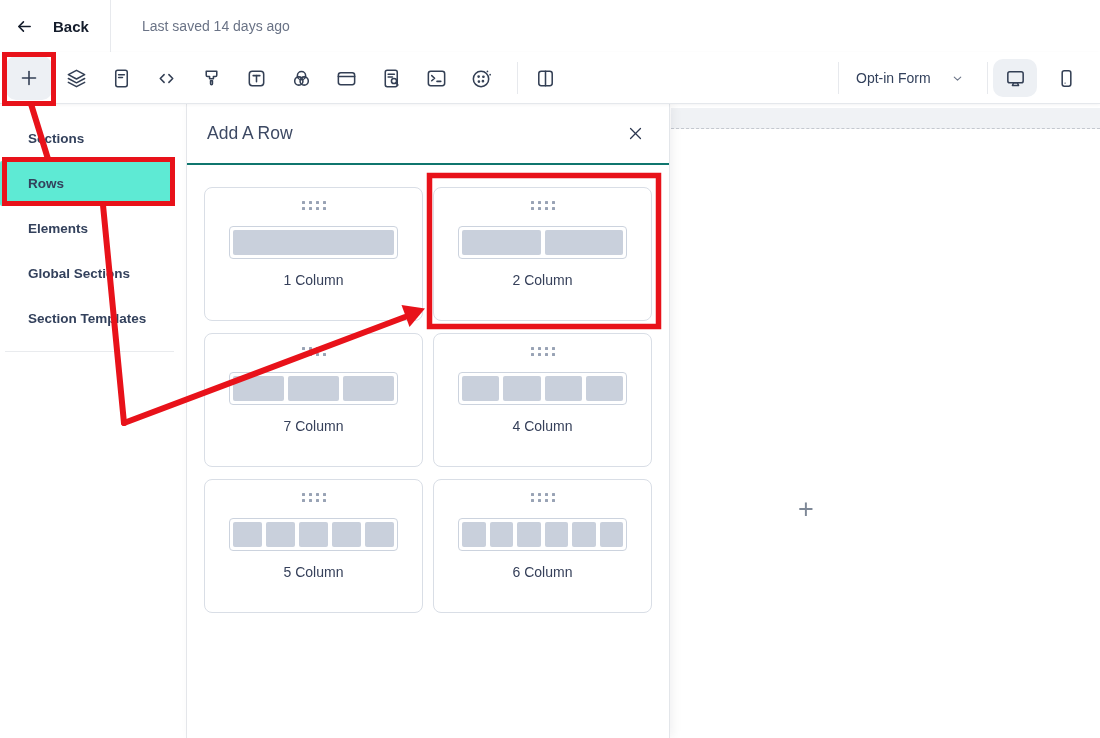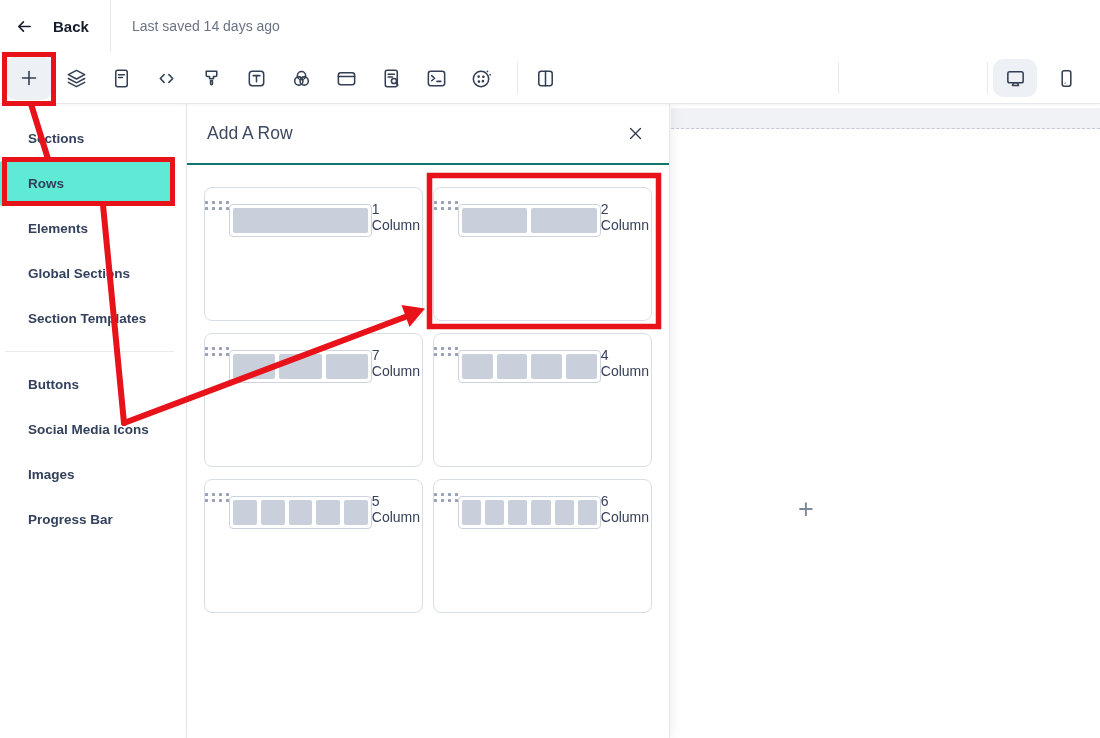--- a/index.html
+++ b/index.html
@@ -5,21 +5,21 @@
   * { margin:0; padding:0; box-sizing:border-box; }
   html,body { background:#fff; }
   body { font-family:"Liberation Sans", sans-serif; color:#33415c; }
   .app { position:relative; width:1100px; height:738px; overflow:hidden; background:#fff; }
 
   
   .topbar { position:absolute; left:0; top:0; width:1100px; height:52px; background:#fff; z-index:5; }
   .back-btn { position:absolute; left:16px; top:0; height:52px; display:flex; align-items:center; gap:20px;
               font-size:15px; font-weight:700; color:#141c2b; cursor:pointer; }
   .topbar-divider { position:absolute; left:110px; top:0; width:1px; height:52px; background:#e7e9ed; }
-  .last-saved { position:absolute; left:132px; top:0; height:52px; display:flex; align-items:center;
+  .last-saved { position:absolute; left:142px; top:0; height:52px; display:flex; align-items:center;
                 font-size:14px; color:#6a7386; }
 
   
   .toolbar { position:absolute; left:0; top:52px; width:1100px; height:52px; background:#fff;
              border-bottom:1px solid #e5e8ec; box-shadow:0 1px 3px rgba(16,24,40,.05); z-index:5; }
   .toolbar-main { position:absolute; left:6px; top:0; height:52px; display:flex; align-items:center; }
   .tool-btn { width:36px; height:36px; display:flex; align-items:center; justify-content:center;
               border:none; background:transparent; border-radius:8px; cursor:pointer; margin-right:9px; }
   .tool-btn.add-btn { width:46px; height:44px; background:#edf0f4; border-radius:10px; margin-right:6px; }
   .tool-btn svg { display:block; }
@@ -45,21 +45,21 @@
   
   .panel { position:absolute; left:187px; top:104px; width:483px; height:634px; background:#fff;
            border-right:1px solid #e3e6ea; box-shadow:3px 0 10px rgba(15,23,42,.06); z-index:4; }
   .panel-header { height:61px; border-bottom:2px solid #0f766e; display:flex; align-items:center;
                   justify-content:space-between; padding:0 20px; }
   .panel-title { font-size:17.5px; font-weight:500; color:#3d4963; }
   .close-btn { width:28px; height:28px; border:none; background:transparent; cursor:pointer;
                display:flex; align-items:center; justify-content:center; }
   .cards { display:grid; grid-template-columns:219px 219px; gap:12px 10px; margin:22px 18px 0 17px; }
   .card { height:134px; background:#fff; border:1px solid #d9dee6; border-radius:8px; cursor:pointer;
-          display:flex; flex-direction:row; }
+          display:flex; flex-direction:column; align-items:center; }
   .dots { margin-top:13px; display:grid; grid-template-columns:repeat(4,3px); grid-template-rows:repeat(2,3px);
           gap:3px 4px; }
   .dots i { background:#99a3b5; border-radius:0.5px; }
   .bar-box { margin-top:16px; width:calc(100% - 48px); height:33px; border:1px solid #ccd3de;
              border-radius:4px; padding:3px; display:flex; gap:4px; background:#fff; }
   .bar { flex:1; background:#c9d0dc; border-radius:2px; }
   .card-label { margin-top:13px; font-size:14px; color:#36405a; }
 
   
   .canvas { position:absolute; left:670px; top:104px; width:430px; height:634px; background:#fff; z-index:1; }
@@ -173,20 +173,26 @@
     <div class="vdiv d1"></div>
     <div class="tool-split" id="toolbar-secondary">
         <button class="tool-btn">
           <svg width="23" height="23" viewBox="0 0 24 24" fill="none" stroke="#333f54" stroke-width="1.6" stroke-linecap="round" stroke-linejoin="round">
             <rect x="5" y="4.5" width="14" height="15" rx="2.5"></rect>
             <line x1="12" y1="4.5" x2="12" y2="19.5"></line>
           </svg>
         </button>
       </div>
     <div class="vdiv d2"></div>
+    <div class="page-select">
+      <span class="page-select-label">Opt-in Form</span>
+      <svg width="13" height="13" viewBox="0 0 24 24" fill="none" stroke="#6a7386" stroke-width="2" stroke-linecap="round" stroke-linejoin="round">
+          <polyline points="6,9.5 12,15 18,9.5"></polyline>
+        </svg>
+    </div>
     <div class="vdiv d3"></div>
     <div class="device-group" id="device-group">
         <button class="device-btn active">
           <svg width="23" height="23" viewBox="0 0 24 24" fill="none" stroke="#333f54" stroke-width="1.6" stroke-linecap="round" stroke-linejoin="round">
             <rect x="4" y="5" width="16" height="11.5" rx="2"></rect>
             <path d="M10 16.5h4l1.2 2.8H8.8Z"></path>
           </svg>
         </button>
         <button class="device-btn">
           <svg width="23" height="23" viewBox="0 0 24 24" fill="none" stroke="#333f54" stroke-width="1.6" stroke-linecap="round" stroke-linejoin="round">
@@ -199,26 +205,20 @@
 
   <div class="sidebar">
     <div id="side-primary">
         <div class="side-item">Sections</div>
         <div class="side-item active">Rows</div>
         <div class="side-item">Elements</div>
         <div class="side-item">Global Sections</div>
         <div class="side-item">Section Templates</div>
       </div>
     <div class="side-divider"></div>
-    <div id="side-secondary">
-        <div class="side-item">Buttons</div>
-        <div class="side-item">Social Media Icons</div>
-        <div class="side-item">Images</div>
-        <div class="side-item">Progress Bar</div>
-      </div>
   </div>
 
   <div class="panel">
     <div class="panel-header">
       <span class="panel-title">Add A Row</span>
       <button class="close-btn">
         <svg width="17" height="17" viewBox="0 0 24 24" fill="none" stroke="#2c3750" stroke-width="1.8" stroke-linecap="round">
             <line x1="5" y1="5" x2="19" y2="19"></line>
             <line x1="19" y1="5" x2="5" y2="19"></line>
           </svg>

